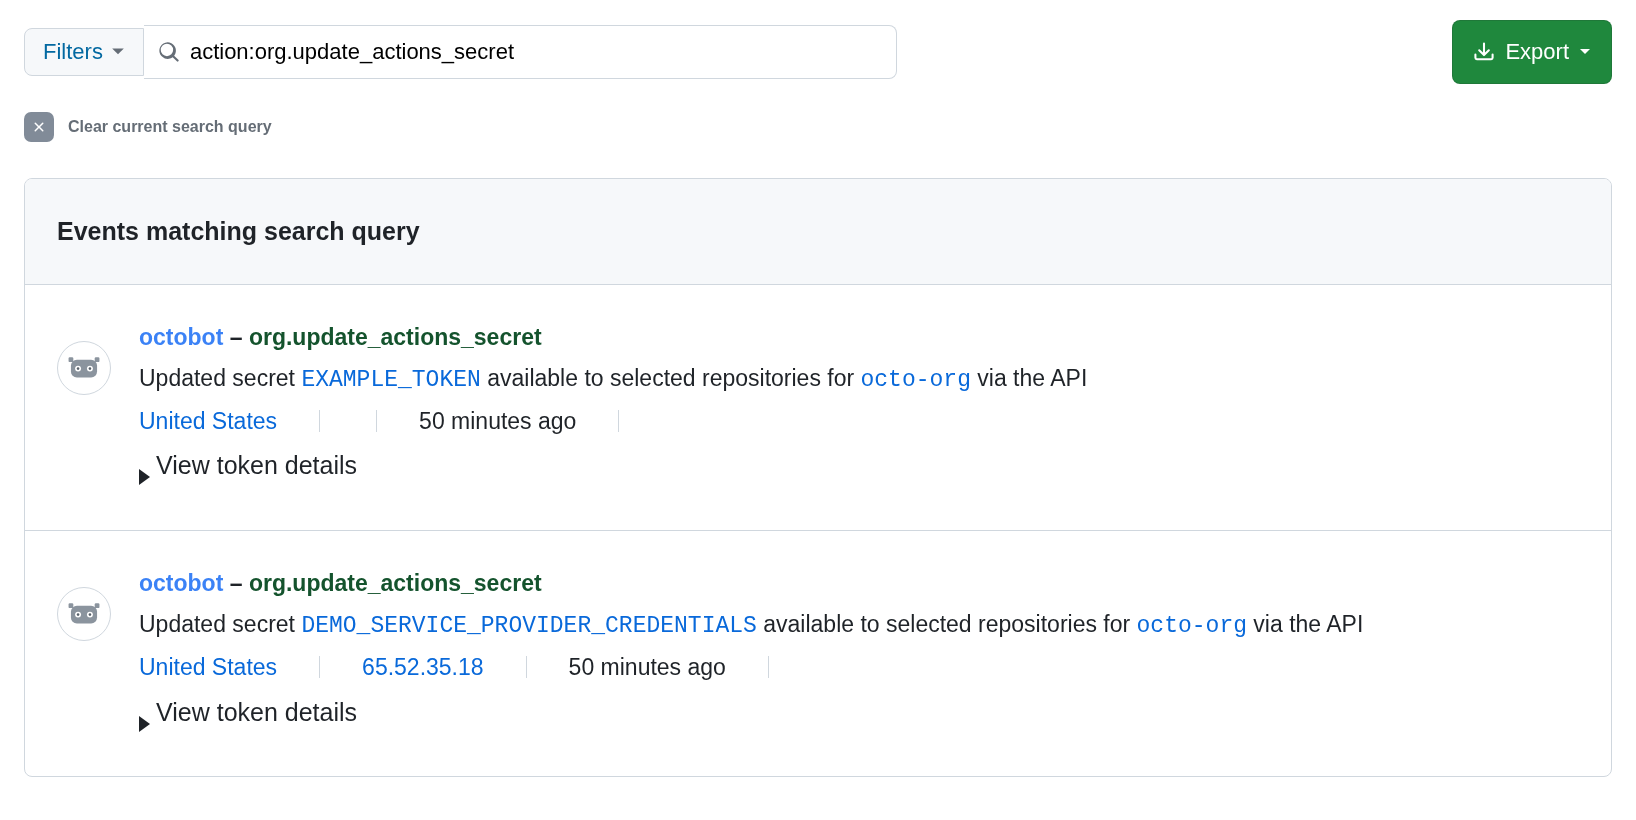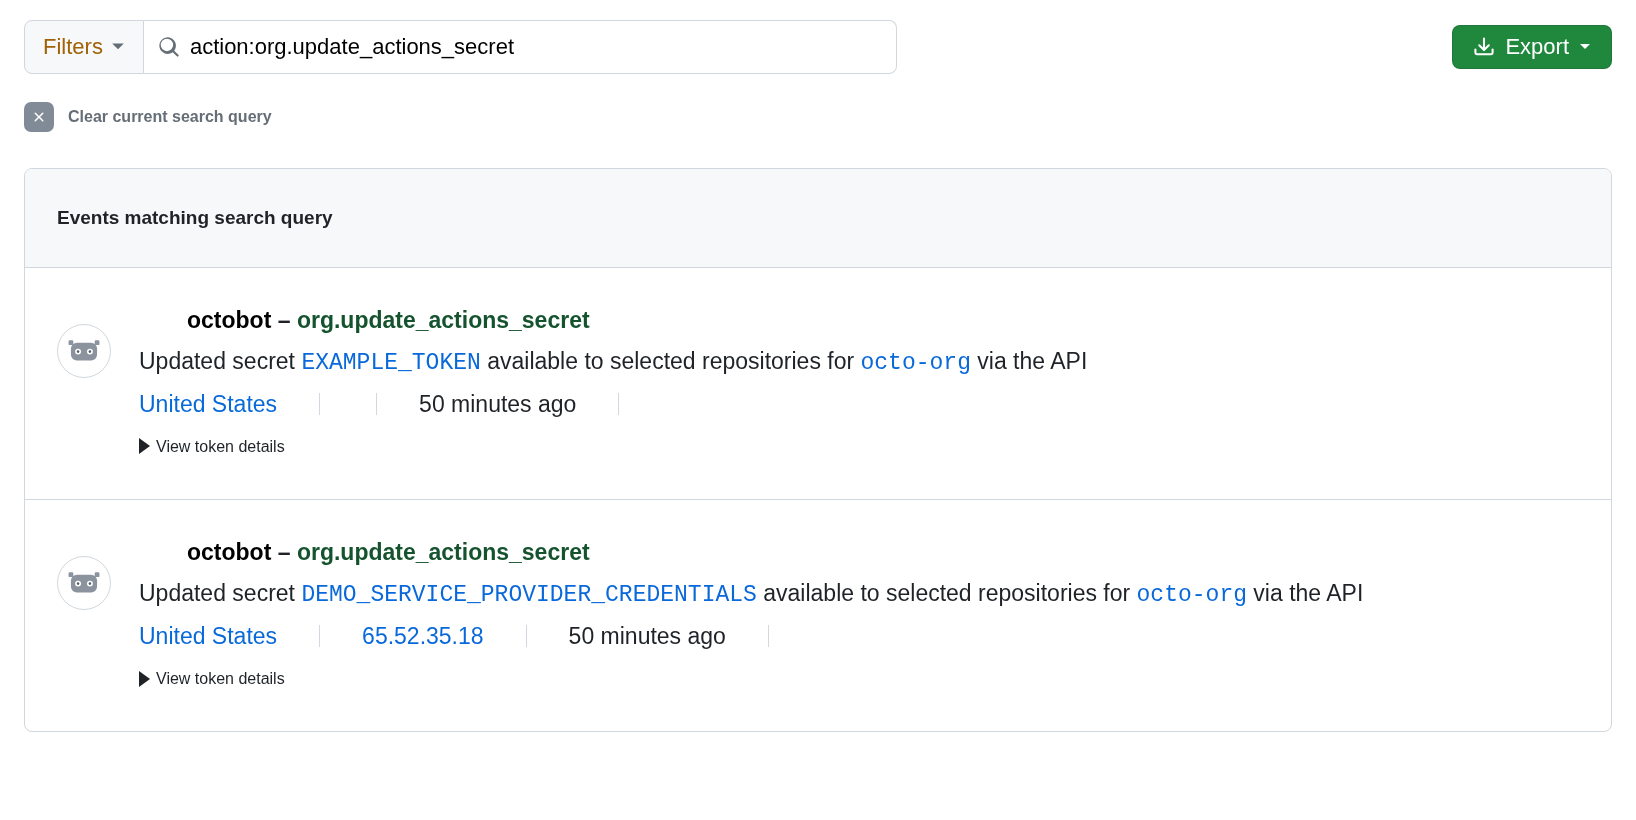--- a/index.html
+++ b/index.html
@@ -17,26 +17,26 @@
     gap: 0;
     margin-bottom: 28px;
   }
   .filters-btn {
     display: inline-flex;
     align-items: center;
     gap: 8px;
     padding: 20px 18px;
     font-size: 22px;
     font-weight: 500;
-    color: #a16207;
+    color: #0369a1;
     background: #f6f8fa;
     border: 1px solid #d0d7de;
     border-radius: 8px 0 0 8px;
     cursor: pointer;
-    height: 54px;
+    height: 48px;
   }
   .filters-btn svg { fill: #656d76; }
   .search-wrap {
     display: inline-flex;
     align-items: center;
     flex: 0 1 auto;
     width: 753px;
     height: 54px;
     padding: 0 14px;
     border: 1px solid #d0d7de;
@@ -53,21 +53,21 @@
     width: 100%;
     padding-left: 10px;
     background: transparent;
   }
   .spacer { flex: 1; }
   .export-btn {
     display: inline-flex;
     align-items: center;
     gap: 10px;
     padding: 10px 20px;
-    height: 44px;
+    height: 64px;
     font-size: 22px;
     font-weight: 500;
     color: #ffffff;
     background: #1f883d;
     border: 1px solid rgba(31,35,40,0.15);
     border-radius: 8px;
     cursor: pointer;
   }
   .export-btn svg { fill: #ffffff; }
   .clear-row {
@@ -95,21 +95,21 @@
   }
   .results-box {
     border: 1px solid #d0d7de;
     border-radius: 8px;
     overflow: hidden;
   }
   .results-header {
     padding: 38px 32px;
     background: #f6f8fa;
     border-bottom: 1px solid #d0d7de;
-    font-size: 19px;
+    font-size: 25px;
     font-weight: 600;
     color: #1f2328;
   }
   .event-item {
     display: flex;
     align-items: flex-start;
     gap: 28px;
     padding: 34px 32px;
     border-bottom: 1px solid #d0d7de;
   }
@@ -122,42 +122,42 @@
     border: 1px solid #d0d7de;
     display: flex;
     align-items: center;
     justify-content: center;
     flex-shrink: 0;
     margin-top: 22px;
   }
   .avatar svg { width: 38px; height: 38px; }
   .event-body { flex: 1; font-size: 23px; line-height: 1.6; }
   .event-title { font-weight: 600; margin-bottom: 4px; }
-  .event-title .actor { color: #000000; margin-left: 48px; }
+  .event-title .actor { color: #3b82f6; }
   .event-title .sep { color: #1f2328; font-weight:600; }
   .event-title .action { color: #14532d; }
   .event-desc { color: #1f2328; margin-bottom: 4px; }
   .event-desc .link { color: #0969da; font-family: Liberation Mono, monospace; }
   .meta-row { display: flex; align-items: center; flex-wrap: wrap; color:#1f2328; margin-bottom: 6px; gap: 28px;}
   .meta-row .link { color: #0969da; }
   .meta-sep {
     display: inline-block;
     width: 1px;
     height: 22px;
     background: #d0d7de;
     margin: 0 14px;
     vertical-align: middle;
   }
   .details-toggle {
     display: inline-flex;
-    align-items: center;
+    align-items: flex-end;
     gap: 6px;
     color: #1f2328;
     cursor: pointer;
-    font-size: 16px;
+    font-size: 25px;
   }
   .details-toggle .tri {
     display:inline-block;
     width:0; height:0;
     border-top: 8px solid transparent;
     border-bottom: 8px solid transparent;
     border-left: 11px solid #1f2328;
   }
 </style>
 </head>

